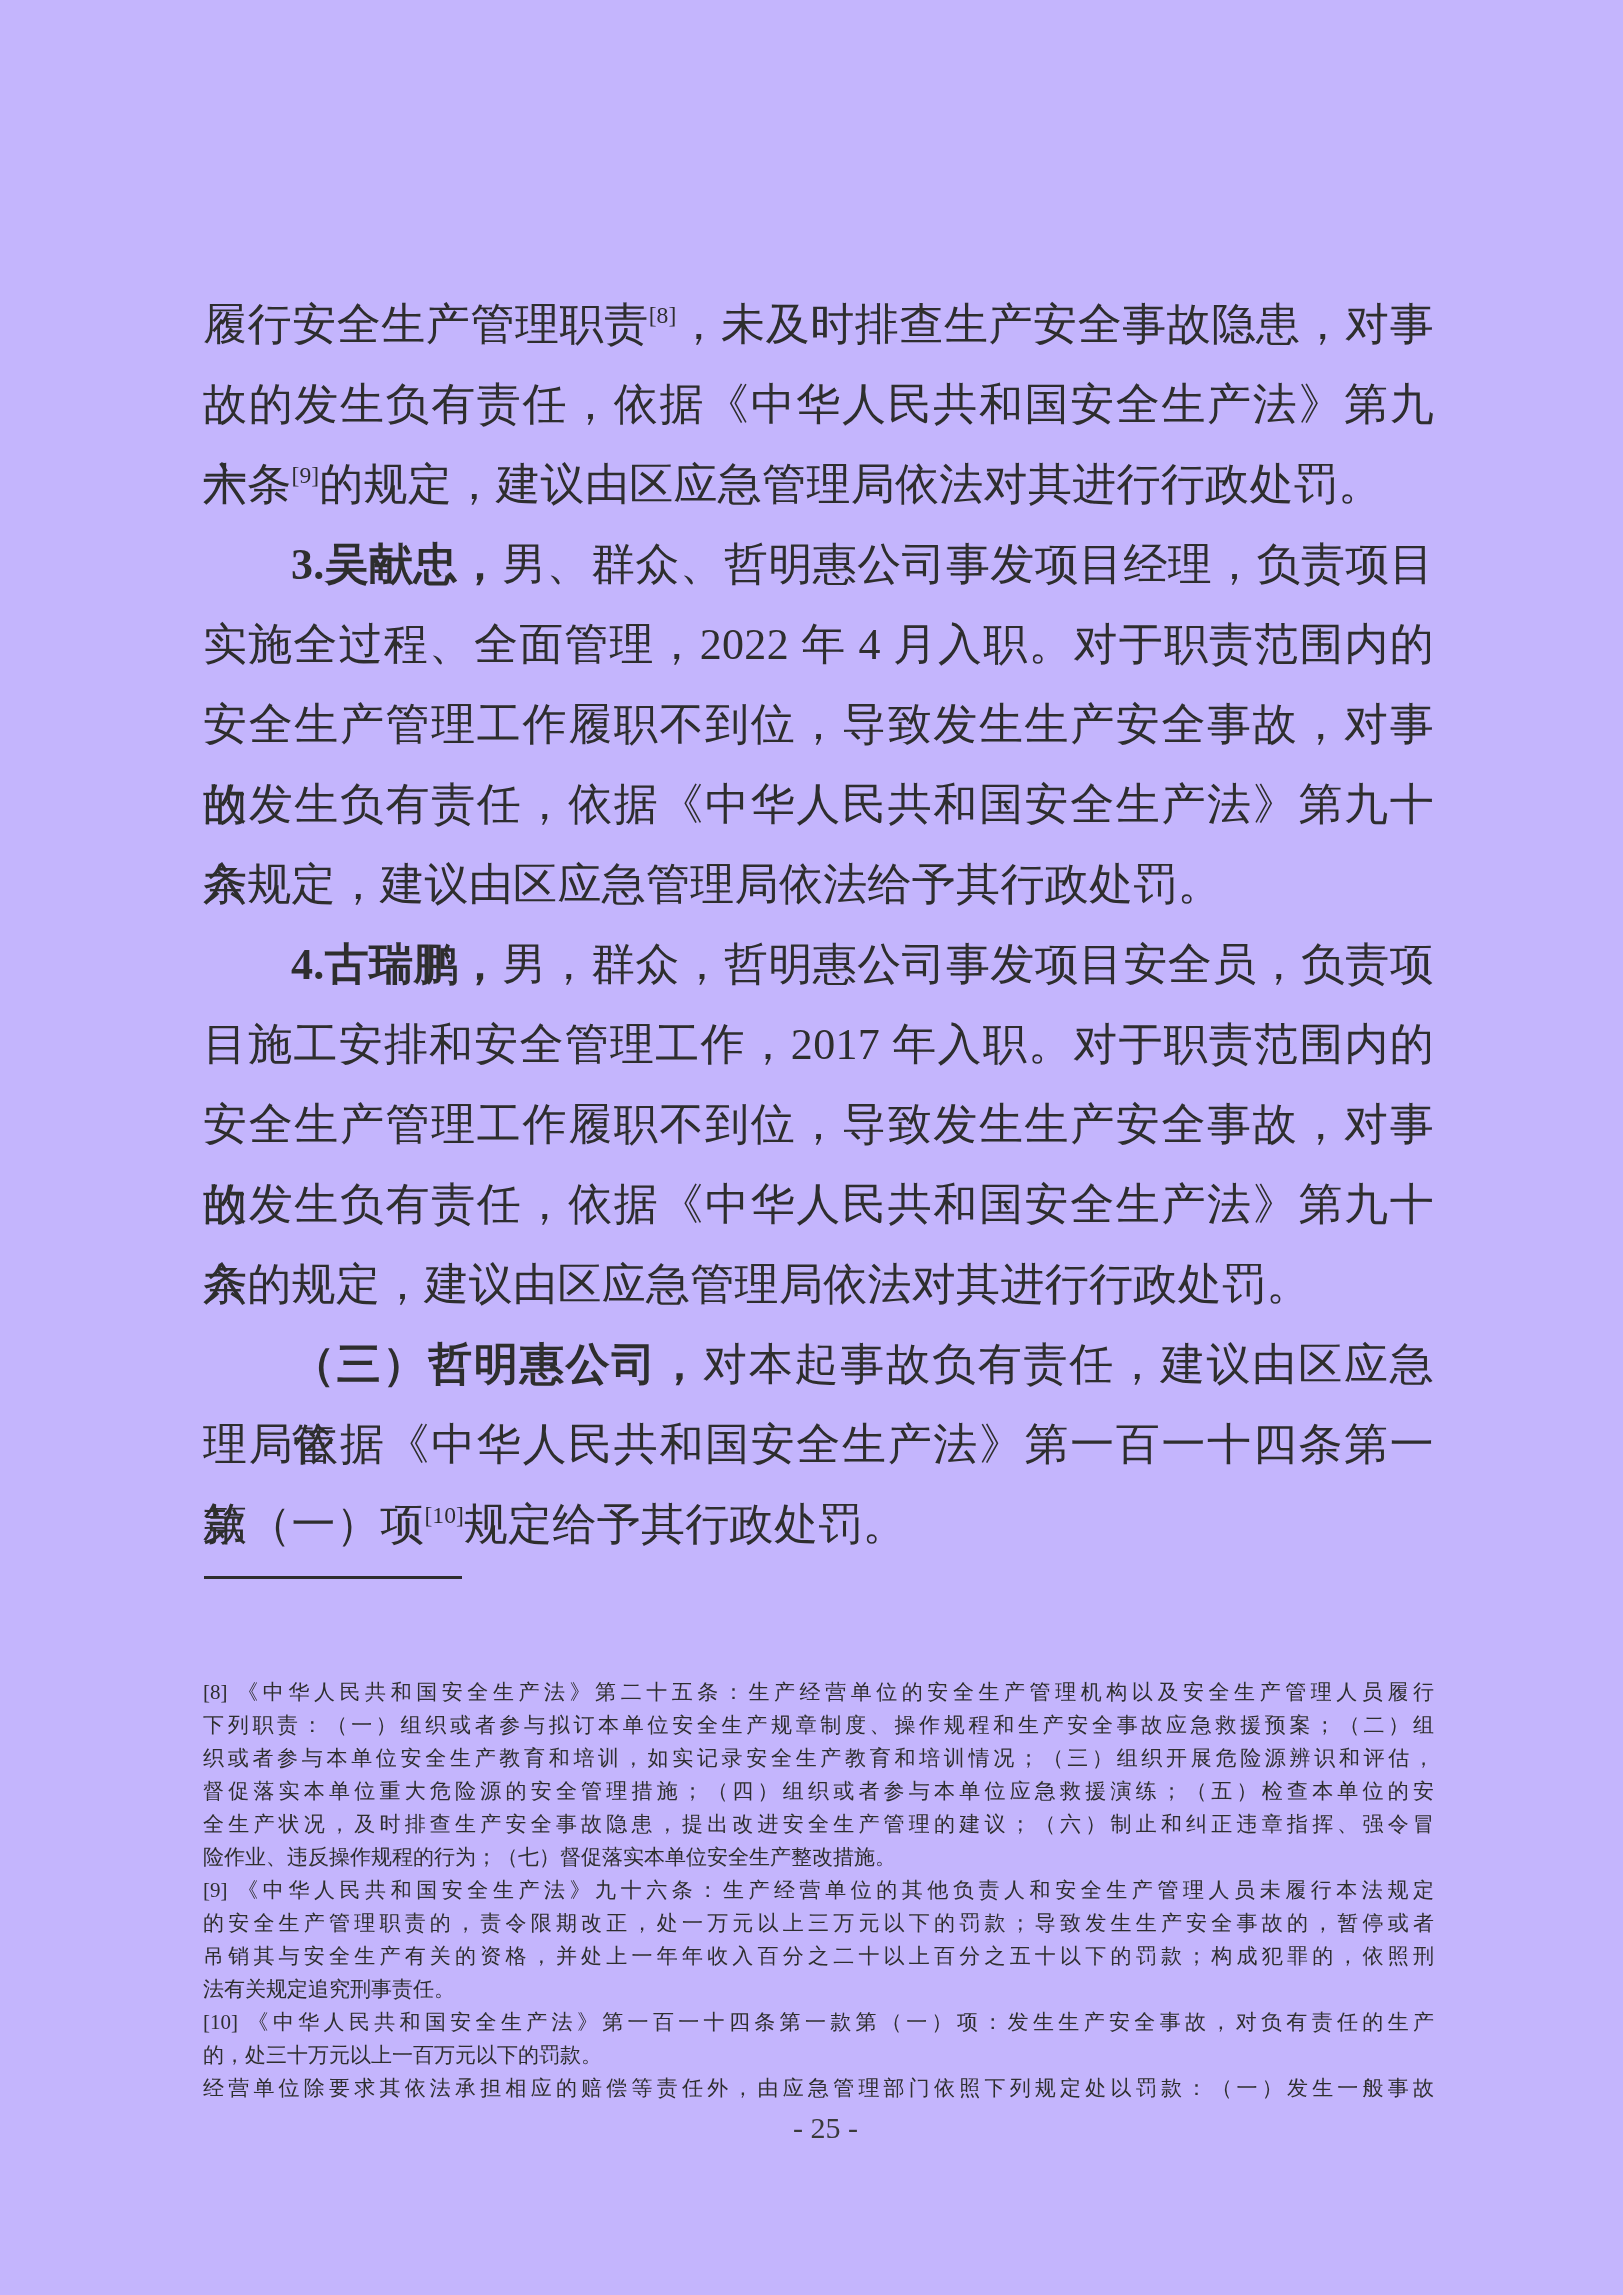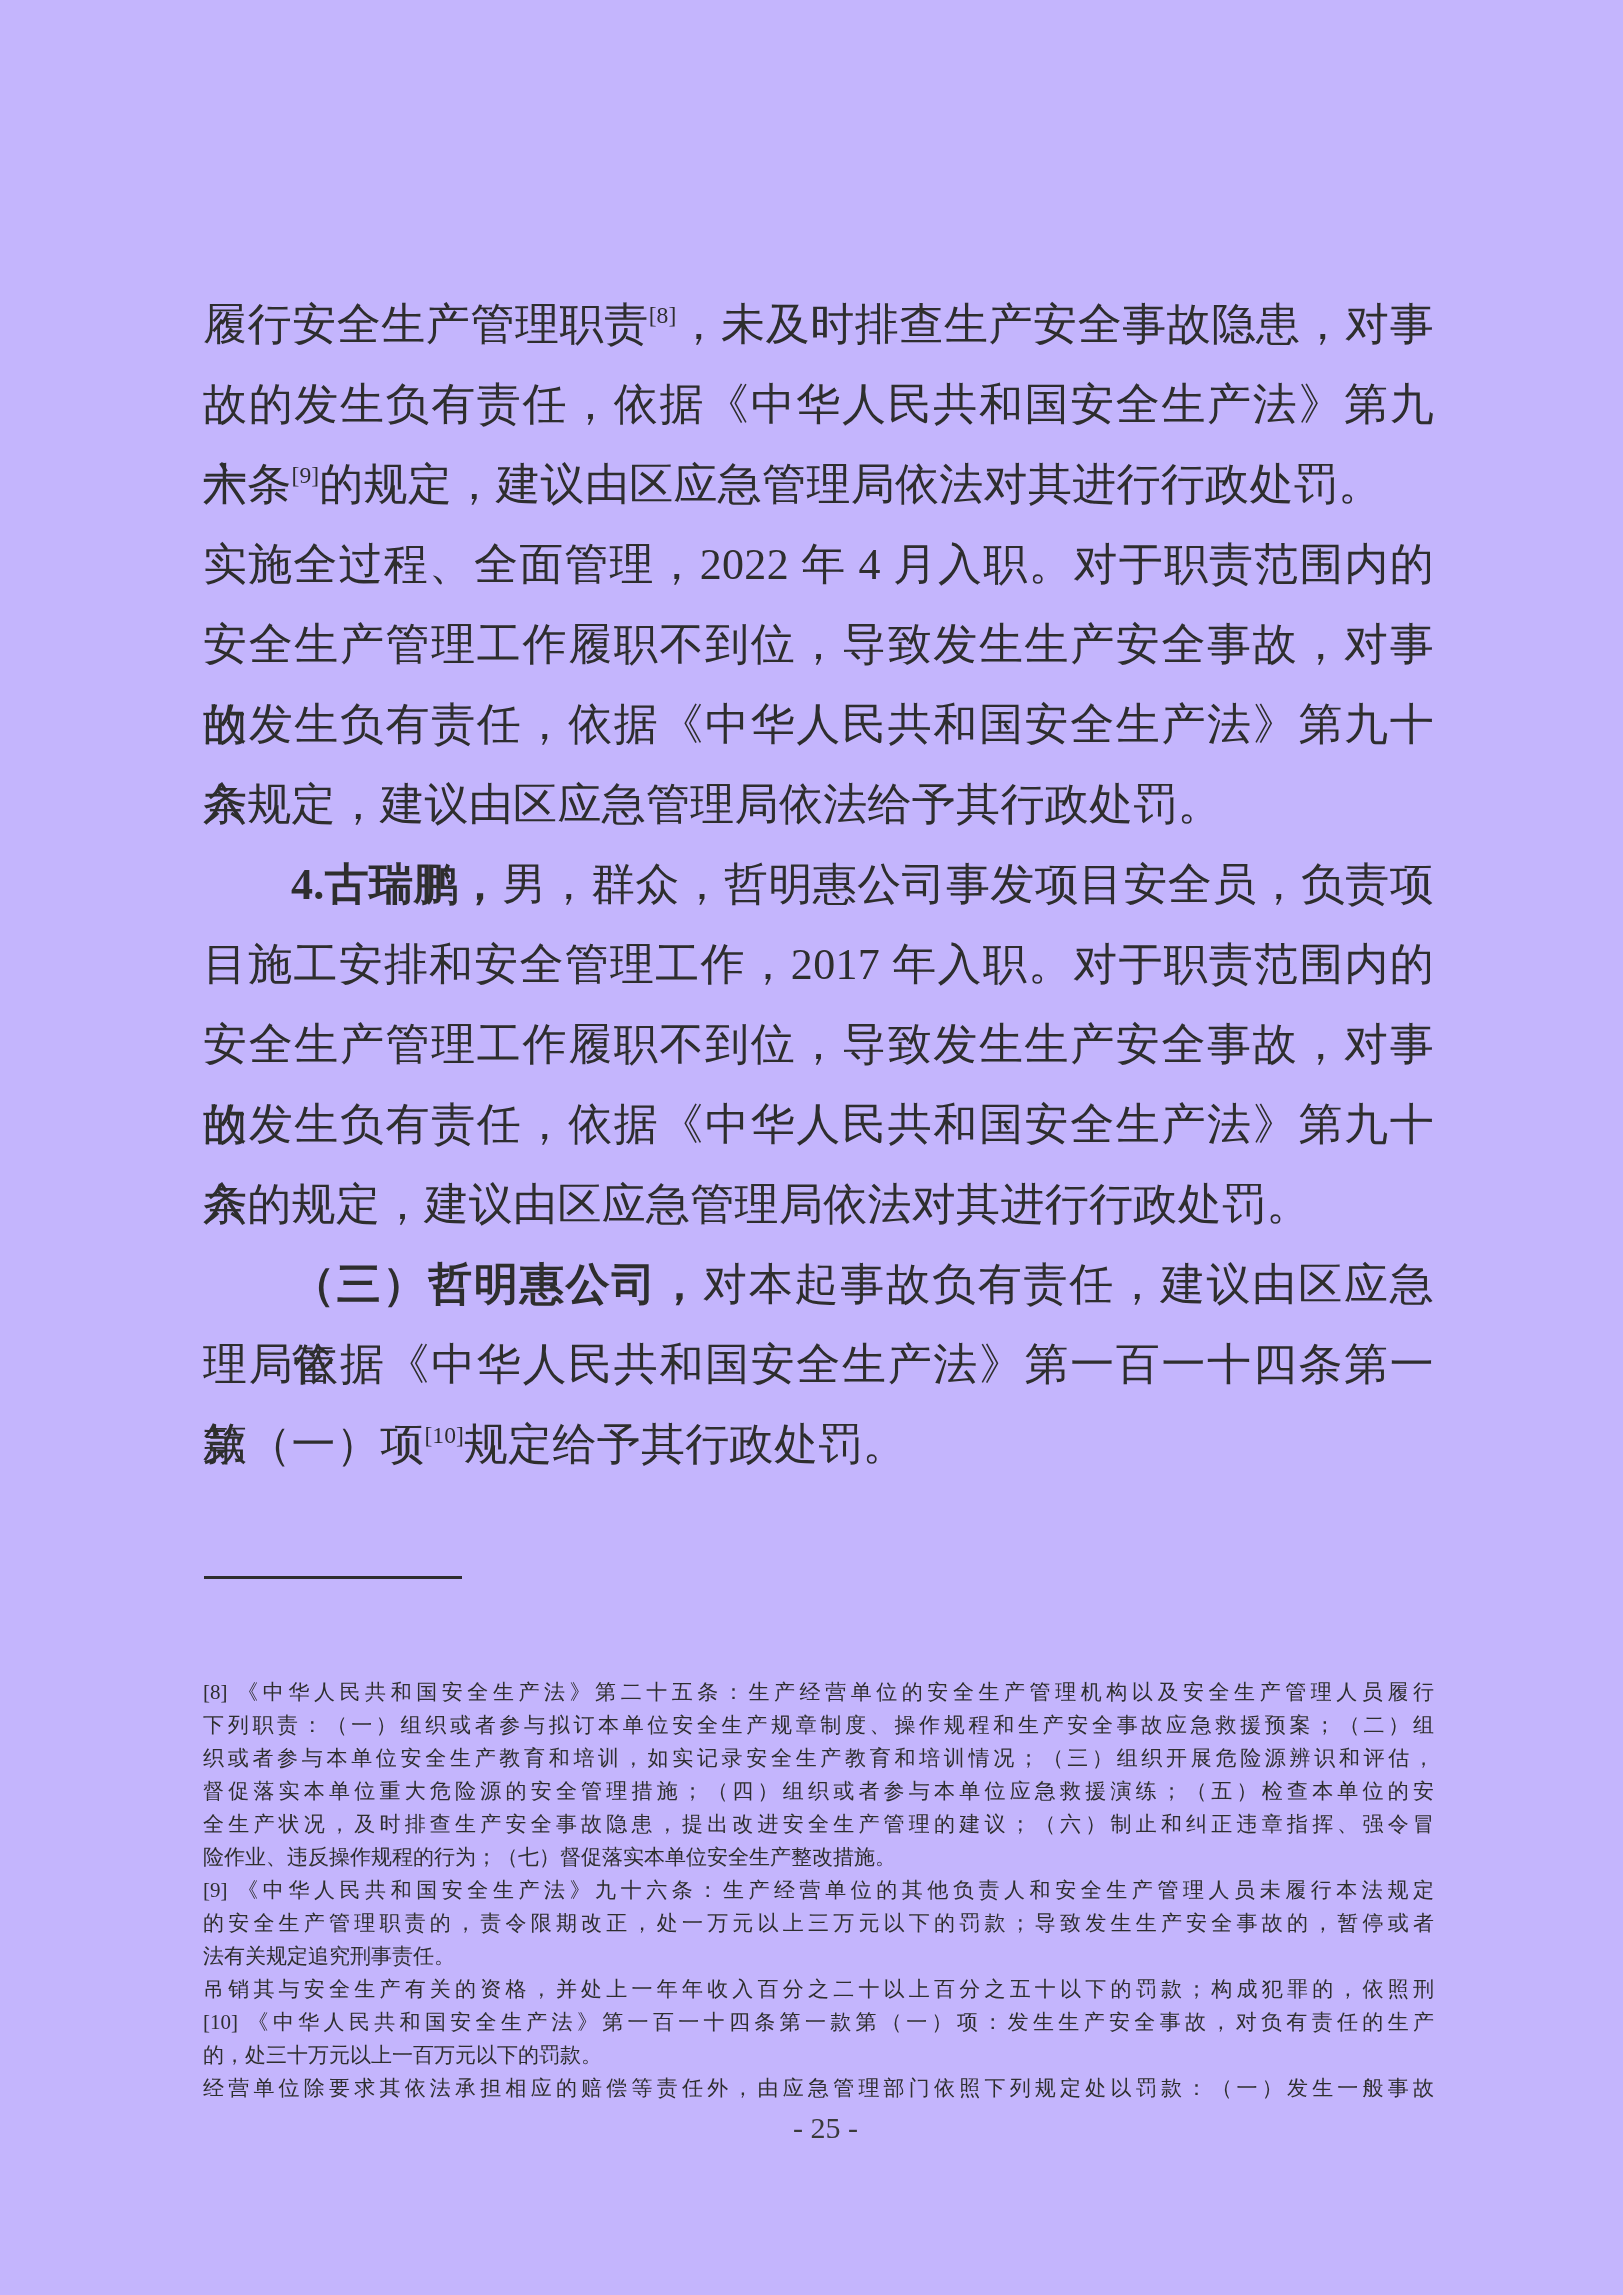--- a/index.html
+++ b/index.html
@@ -89,20 +89,21 @@
 </style>
 </head>
 <body>
 
 <div class="page">
 
   <div class="body-text" id="body-lines">
       <div class="bline"><span class="seg">履行安全生产管理职责</span><span class="seg sup">[8]</span><span class="seg">，未及时排查生产安全事故隐患，对事</span></div>
       <div class="bline"><span class="seg">故的发生负有责任，依据《中华人民共和国安全生产法》第九十</span></div>
       <div class="bline last"><span class="seg">六条</span><span class="seg sup">[9]</span><span class="seg">的规定，建议由区应急管理局依法对其进行行政处罚。</span></div>
+      <div class="bline indent"><span class="seg bold">3.吴献忠，</span><span class="seg">男、群众、哲明惠公司事发项目经理，负责项目</span></div>
       <div class="bline"><span class="seg">实施全过程、全面管理，2022 年 4 月入职。对于职责范围内的</span></div>
       <div class="bline"><span class="seg">安全生产管理工作履职不到位，导致发生生产安全事故，对事故</span></div>
       <div class="bline"><span class="seg">的发生负有责任，依据《中华人民共和国安全生产法》第九十六</span></div>
       <div class="bline last"><span class="seg">条规定，建议由区应急管理局依法给予其行政处罚。</span></div>
       <div class="bline indent"><span class="seg bold">4.古瑞鹏，</span><span class="seg">男，群众，哲明惠公司事发项目安全员，负责项</span></div>
       <div class="bline"><span class="seg">目施工安排和安全管理工作，2017 年入职。对于职责范围内的</span></div>
       <div class="bline"><span class="seg">安全生产管理工作履职不到位，导致发生生产安全事故，对事故</span></div>
       <div class="bline"><span class="seg">的发生负有责任，依据《中华人民共和国安全生产法》第九十六</span></div>
       <div class="bline last"><span class="seg">条的规定，建议由区应急管理局依法对其进行行政处罚。</span></div>
       <div class="bline indent"><span class="seg bold">（三）哲明惠公司，</span><span class="seg">对本起事故负有责任，建议由区应急管</span></div>
@@ -114,22 +115,22 @@
 
   <div class="footnotes" id="footnote-lines">
       <div class="fline">[8] 《中华人民共和国安全生产法》第二十五条：生产经营单位的安全生产管理机构以及安全生产管理人员履行</div>
       <div class="fline">下列职责：（一）组织或者参与拟订本单位安全生产规章制度、操作规程和生产安全事故应急救援预案；（二）组</div>
       <div class="fline">织或者参与本单位安全生产教育和培训，如实记录安全生产教育和培训情况；（三）组织开展危险源辨识和评估，</div>
       <div class="fline">督促落实本单位重大危险源的安全管理措施；（四）组织或者参与本单位应急救援演练；（五）检查本单位的安</div>
       <div class="fline">全生产状况，及时排查生产安全事故隐患，提出改进安全生产管理的建议；（六）制止和纠正违章指挥、强令冒</div>
       <div class="fline last">险作业、违反操作规程的行为；（七）督促落实本单位安全生产整改措施。</div>
       <div class="fline">[9] 《中华人民共和国安全生产法》九十六条：生产经营单位的其他负责人和安全生产管理人员未履行本法规定</div>
       <div class="fline">的安全生产管理职责的，责令限期改正，处一万元以上三万元以下的罚款；导致发生生产安全事故的，暂停或者</div>
+      <div class="fline">吊销其与安全生产有关的资格，并处上一年年收入百分之二十以上百分之五十以下的罚款；构成犯罪的，依照刑</div>
       <div class="fline last">法有关规定追究刑事责任。</div>
-      <div class="fline">吊销其与安全生产有关的资格，并处上一年年收入百分之二十以上百分之五十以下的罚款；构成犯罪的，依照刑</div>
       <div class="fline">[10] 《中华人民共和国安全生产法》第一百一十四条第一款第（一）项：发生生产安全事故，对负有责任的生产</div>
       <div class="fline last">的，处三十万元以上一百万元以下的罚款。</div>
       <div class="fline">经营单位除要求其依法承担相应的赔偿等责任外，由应急管理部门依照下列规定处以罚款：（一）发生一般事故</div>
     </div>
 
   <div class="page-number">- 25 -</div>
 
 </div>
 
 

